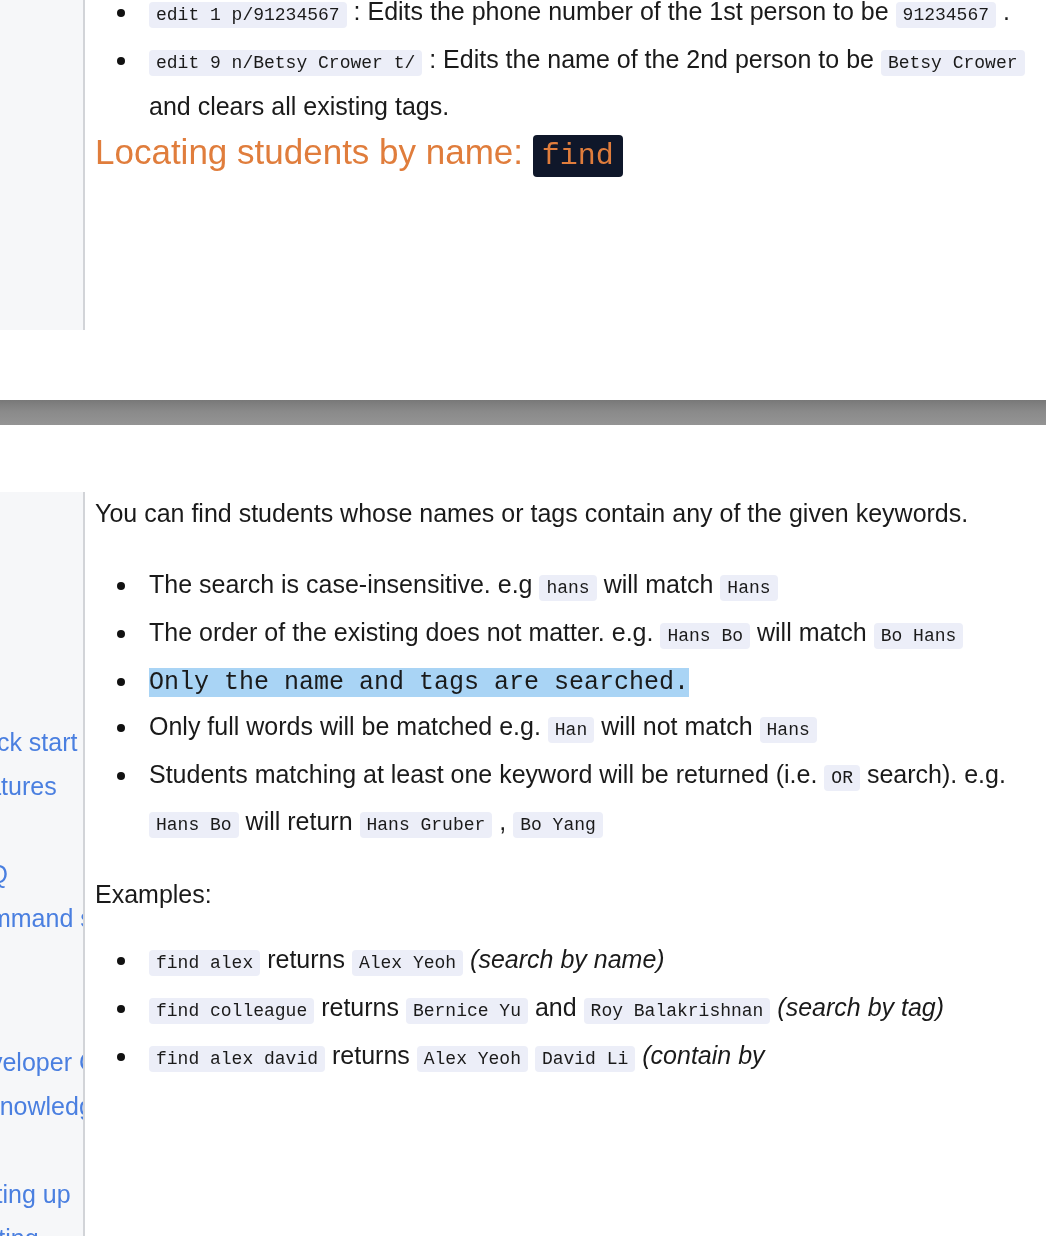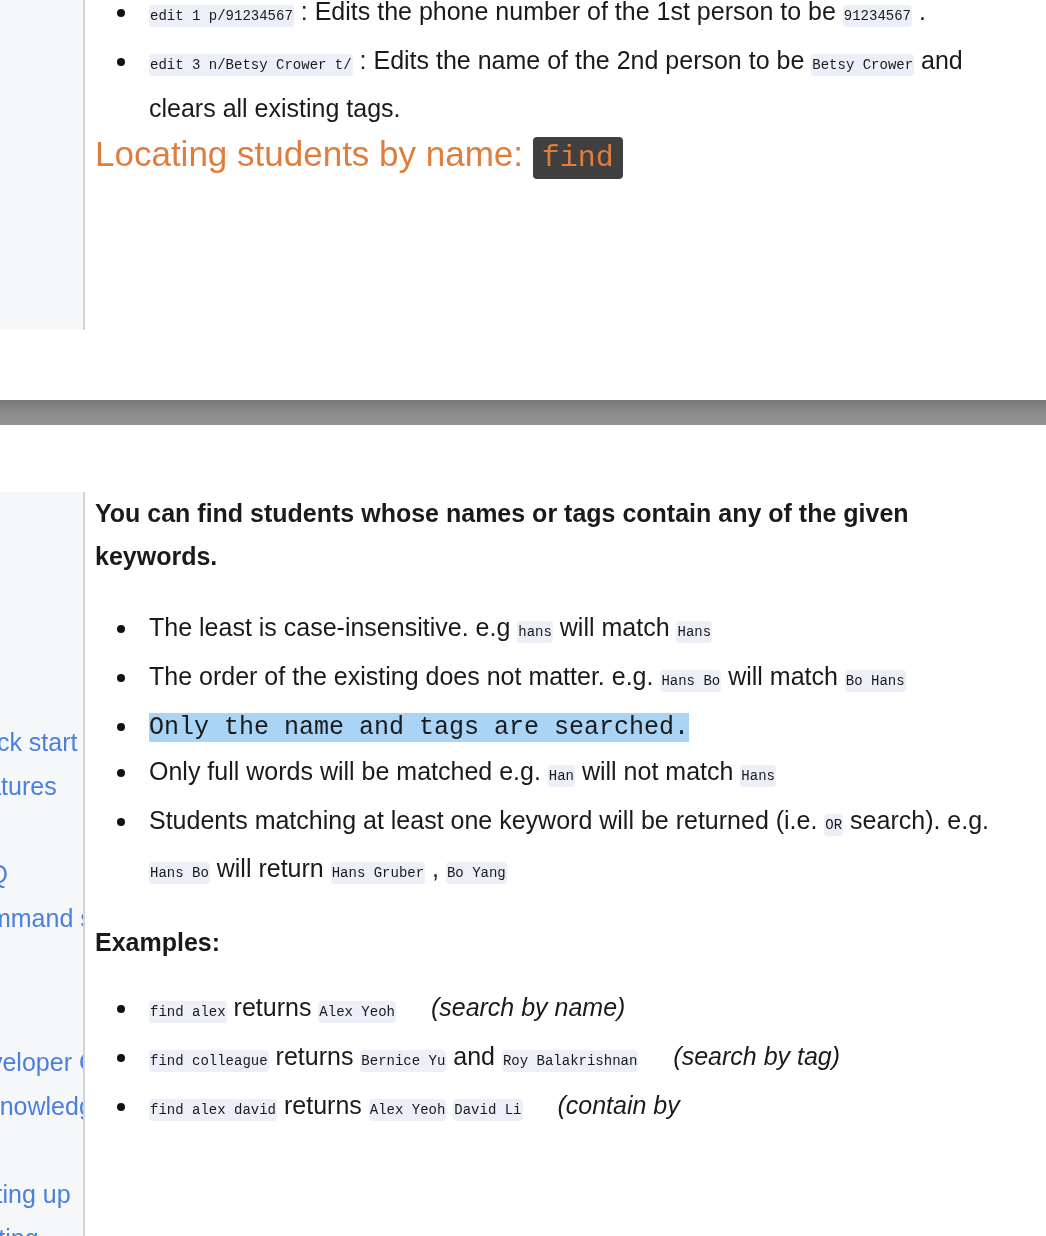--- a/index.html
+++ b/index.html
@@ -71,21 +71,21 @@
     padding-right: 10px;
     box-sizing: border-box;
   }
 
   
   p, li {
     font-size: 25px;
     line-height: 43px;
     margin: 0;
   }
-  p.para { margin: 0 0 28px 0; font-weight: bold; }
+  p.para { margin: 0 0 28px 0; }
 
   ul.bullets {
     list-style: none;
     margin: 0;
     padding: 0;
   }
   ul.bullets > li {
     position: relative;
     padding-left: 54px;
     margin: 0 0 1px 0;
@@ -98,42 +98,42 @@
     width: 8px;
     height: 8px;
     border-radius: 50%;
     background: #111111;
   }
 
   code, .code {
     font-family: "Liberation Mono", monospace;
     background: #eceef8;
     color: inherit;
-    font-size: 14px;
-    padding: 3px 1px;
+    font-size: 18px;
+    padding: 3px 7px;
     border-radius: 4px;
     white-space: pre;
   }
 
   .heading {
     color: #e07d3c;
     font-size: 35px;
     line-height: 46px;
     font-weight: 400;
     margin: 0;
   }
   .heading code {
     font-size: 30px;
     color: #e07d3c;
-    background: #404040;
+    background: #0f172a;
     padding: 4px 9px;
   }
 
   .sel { background: #a9d4f5; font-family: Liberation Mono, monospace; }
-  .ital { font-style: italic; margin-left: 28px; }
+  .ital { font-style: italic; }
 
   
   #separator {
     position: absolute;
     left: 0;
     top: 400px;
     width: 1046px;
     height: 25px;
     background: linear-gradient(to bottom, #787878 0%, #8a8a8a 45%, #949494 100%);
   }
@@ -142,21 +142,21 @@
 <body>
 
 <div class="panel" id="panel-top">
   <div class="panel-inner">
     <div class="sidebar">
       <ul class="sidebar-list"></ul>
     </div>
     <div class="content">
       <ul class="bullets" id="top-bullets">
           <li><code>edit 1 p/91234567</code><span> : Edits the phone number of the 1st person to be </span><code>91234567</code><span> .</span></li>
-          <li><code>edit 3 n/Betsy Crower t/</code><span> : Edits the name of the 2nd person to be </span><code>Betsy Crower</code><span> and clears all existing tags.</span></li>
+          <li><code>edit 9 n/Betsy Crower t/</code><span> : Edits the name of the 2nd person to be </span><code>Betsy Crower</code><span> and clears all existing tags.</span></li>
         </ul>
       <h2 class="heading" id="top-heading"><span>Locating students by name: </span><code>find</code></h2>
     </div>
   </div>
 </div>
 
 <div id="separator"></div>
 
 <div class="panel" id="panel-bottom">
   <div class="panel-inner">
@@ -187,21 +187,21 @@
             <a class="side-link">Getting</a>
           </li>
         </ul>
     </div>
     <div class="content">
 
       <p class="para">You can find students whose names or tags contain any of the given keywords.</p>
 
 
       <ul class="bullets" id="rules-list">
-          <li><span>The least is case-insensitive. e.g </span><code>hans</code><span> will match </span><code>Hans</code></li>
+          <li><span>The search is case-insensitive. e.g </span><code>hans</code><span> will match </span><code>Hans</code></li>
           <li><span>The order of the existing does not matter. e.g. </span><code>Hans Bo</code><span> will match </span><code>Bo Hans</code></li>
           <li><span class="sel">Only the name and tags are searched.</span></li>
           <li><span>Only full words will be matched e.g. </span><code>Han</code><span> will not match </span><code>Hans</code></li>
           <li><span>Students matching at least one keyword will be returned (i.e. </span><code>OR</code><span> search). e.g. </span><code>Hans Bo</code><span> will return </span><code>Hans Gruber</code><span> , </span><code>Bo Yang</code></li>
         </ul>
 
       <p class="para" style="margin-top:26px;margin-bottom:22px;">Examples:</p>
 
       <ul class="bullets" id="examples-list">
           <li><code>find alex</code><span> returns </span><code>Alex Yeoh</code><em class="ital"> (search by name)</em></li>

